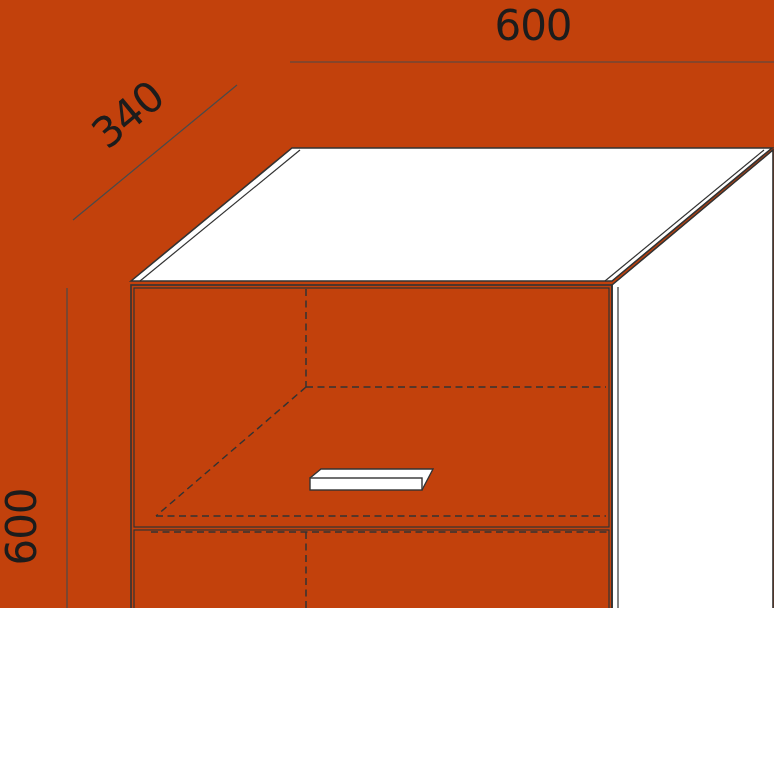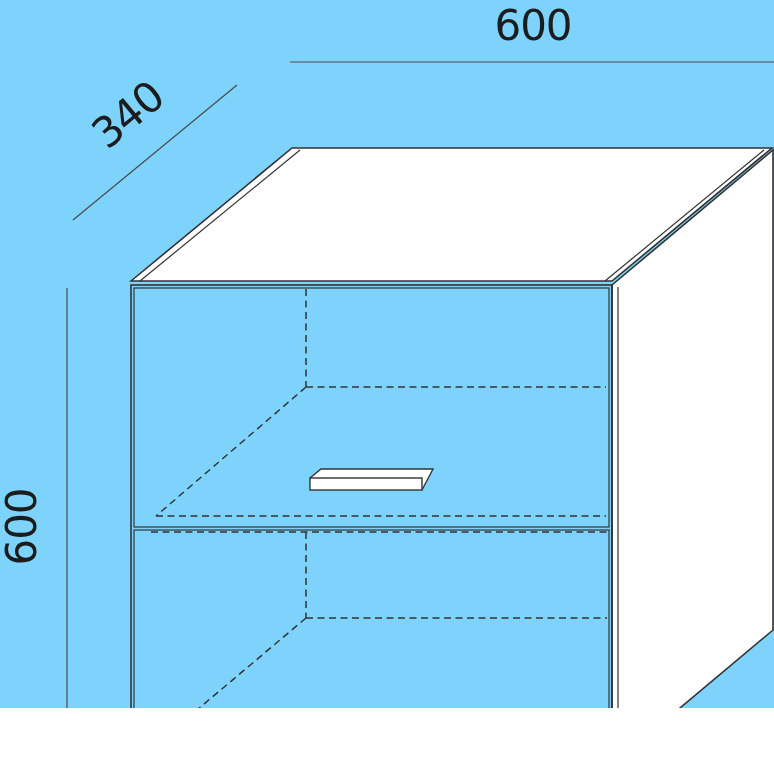--- a/index.html
+++ b/index.html
@@ -3,22 +3,22 @@
 <meta charset="utf-8">
 <style>
   html, body {
     margin: 0;
     padding: 0;
     background: #ffffff;
   }
   .canvas {
     position: relative;
     width: 774px;
-    height: 708px;
-    background: #7dd3fc;
+    height: 608px;
+    background: #c2410c;
     overflow: hidden;
   }
   svg {
     display: block;
   }
   .dim-text {
     font-family: "DejaVu Sans", "Liberation Sans", sans-serif;
     font-size: 42px;
     letter-spacing: -1px;
     fill: #1c1c1c;

